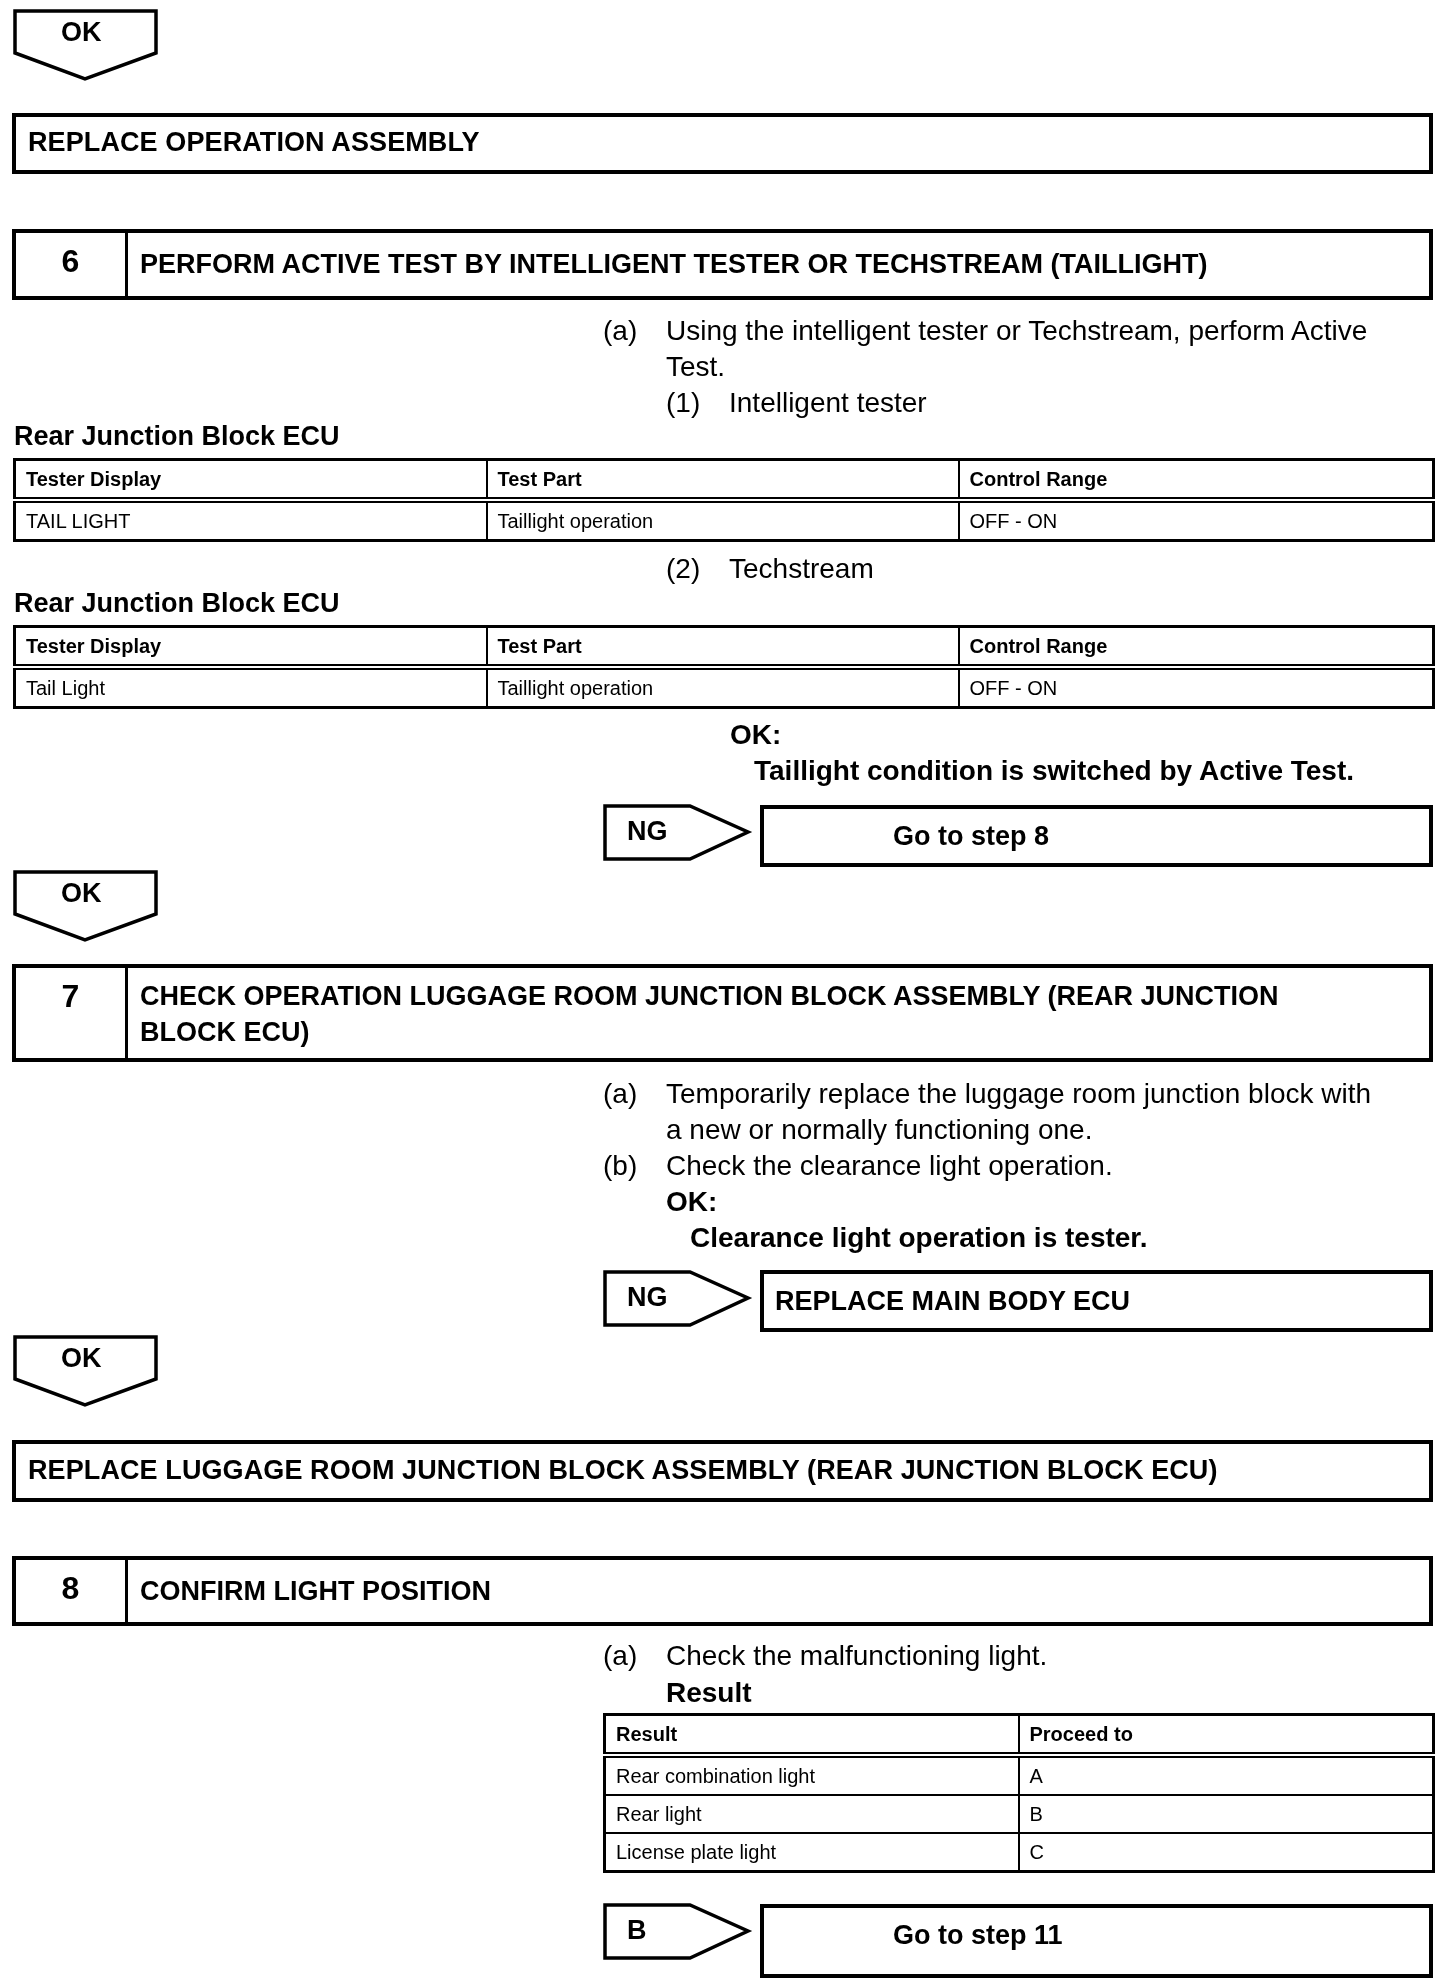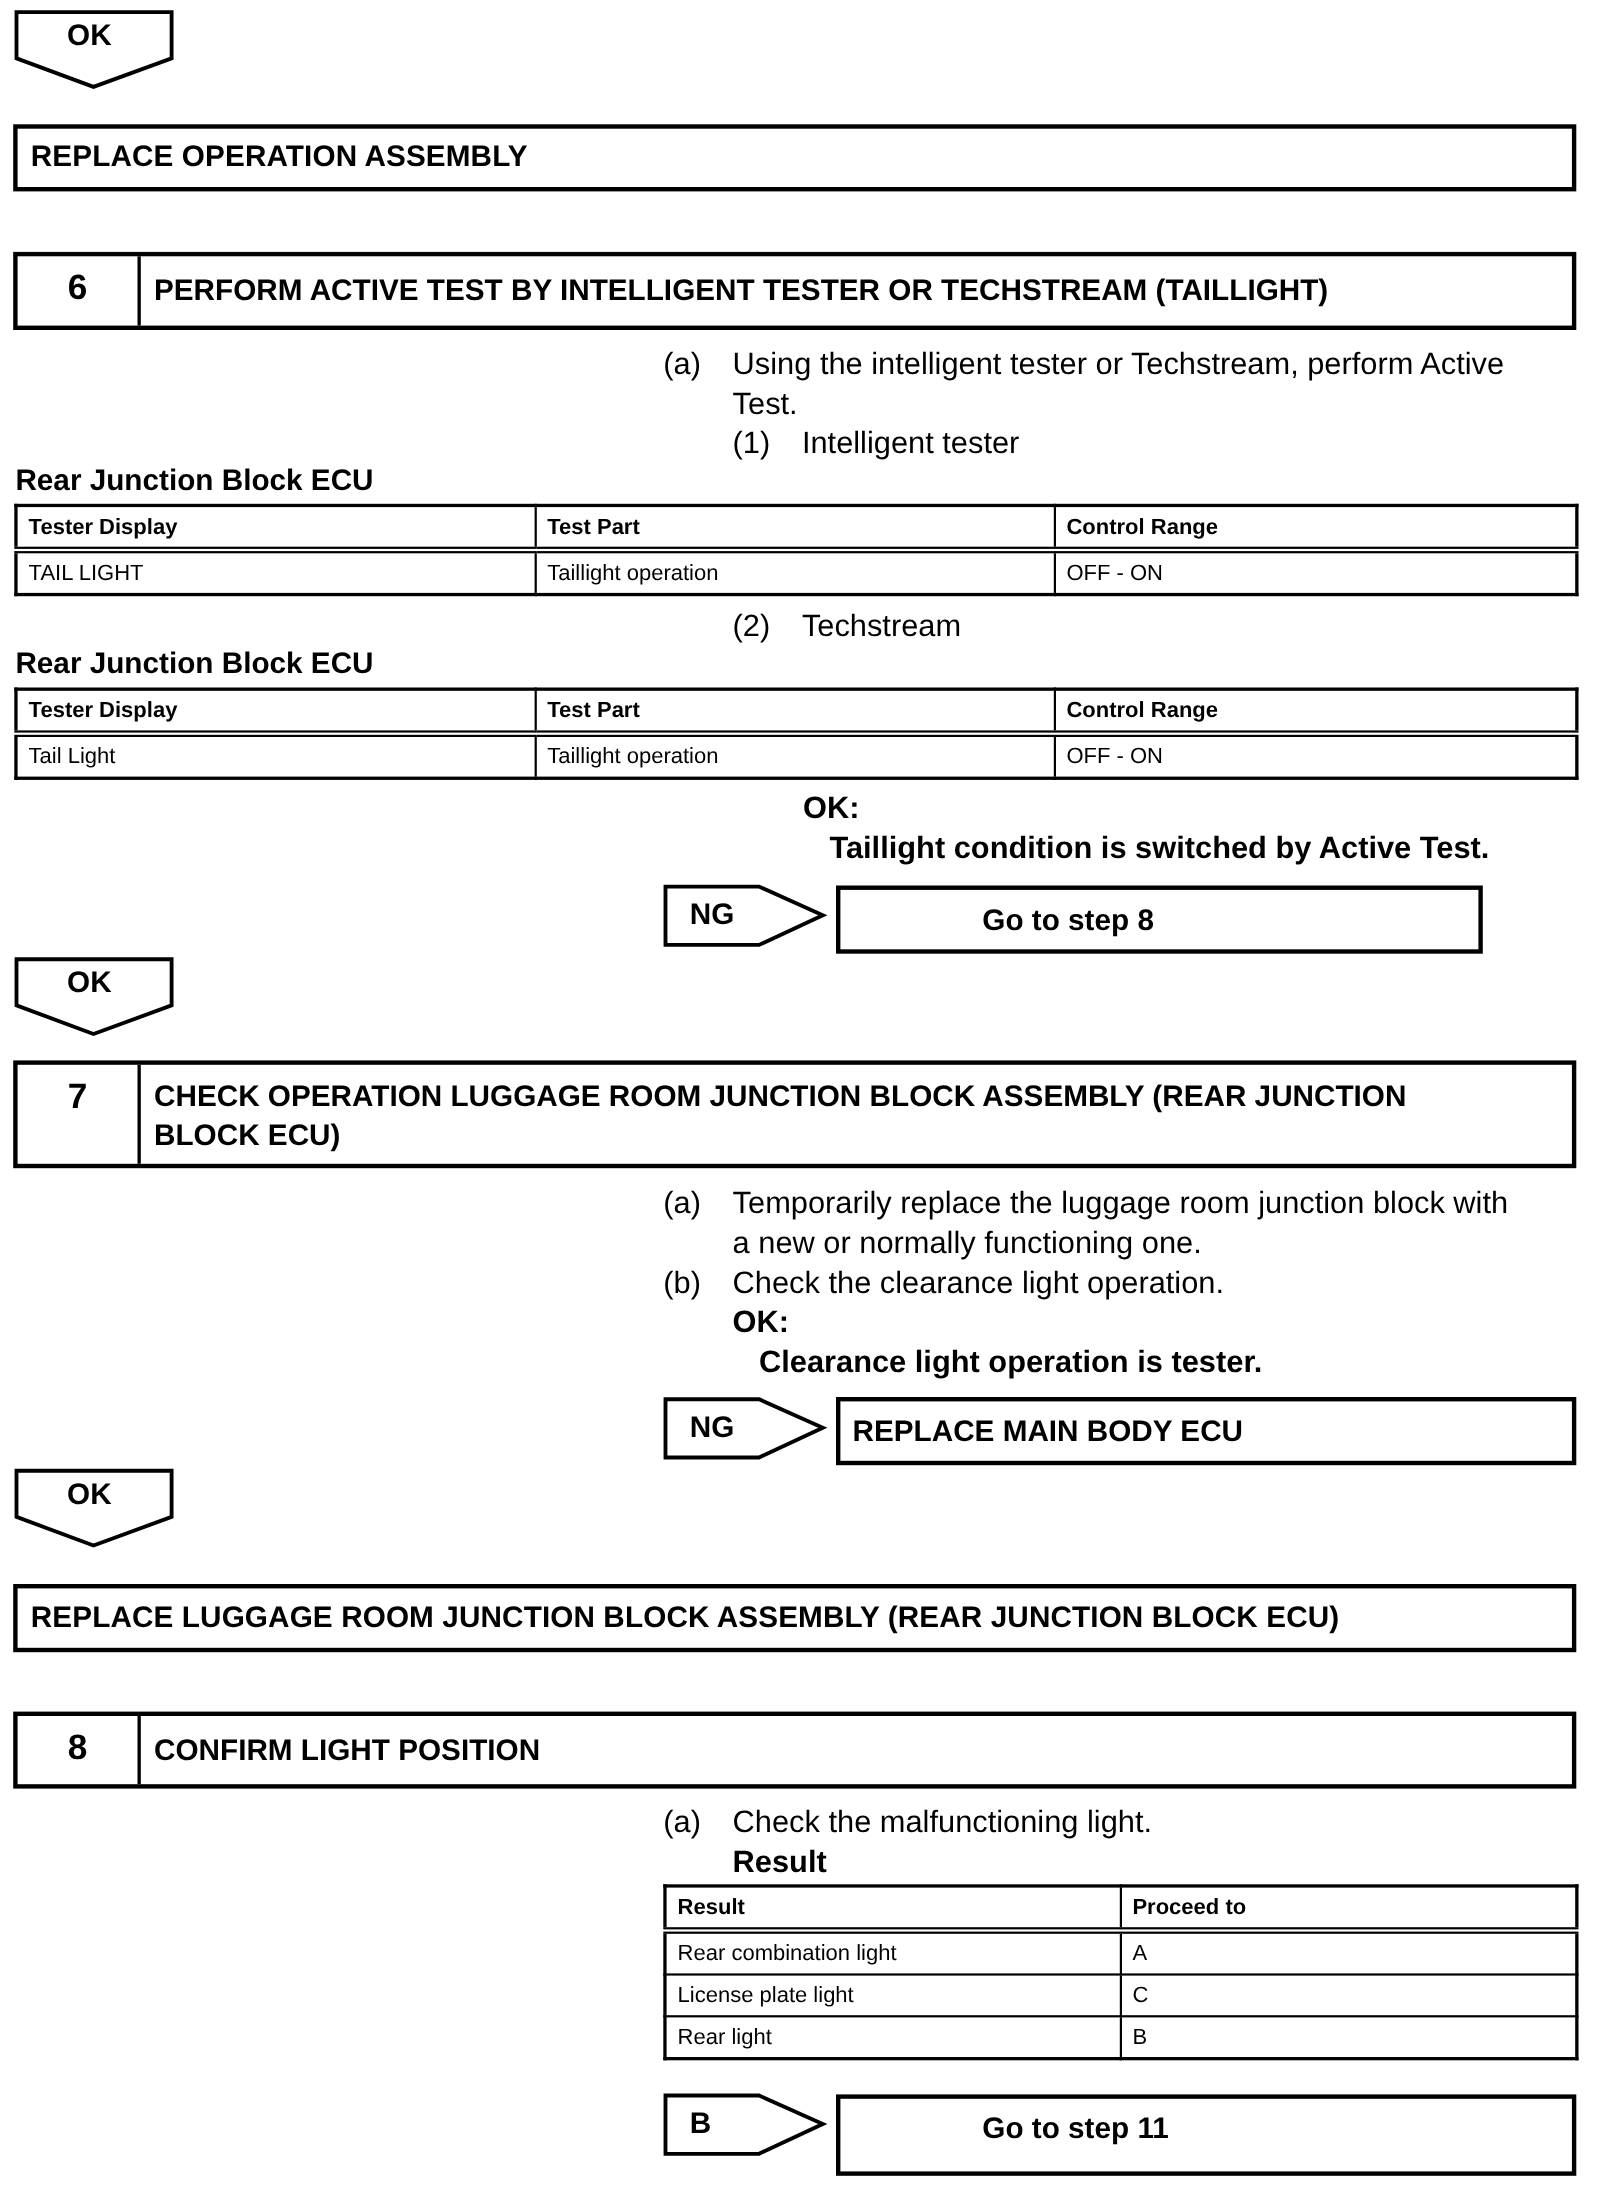--- a/index.html
+++ b/index.html
@@ -95,21 +95,21 @@
 
 <div class="para bold" style="left:730px; top:717px;">OK:</div>
 <div class="para bold" style="left:754px; top:753px;">Taillight condition is switched by Active Test.</div>
 
 <div class="tag" style="left:603px; top:804px; width:150px; height:58px;">
   <svg width="150" height="58">
     <polygon points="2,2 87,2 145,28 87,55 2,55" fill="#fff" stroke="#000" stroke-width="3.5"></polygon>
   </svg>
   <span class="tag-label" style="left:24px; top:12px;">NG</span>
 </div>
-<div class="box" style="left:760px; top:805px; width:588px; height:62px;">
+<div class="box" style="left:760px; top:805px; width:673px; height:62px;">
   <span class="go-text" style="left:129px; top:12px;">Go to step 8</span>
 </div>
 
 <div class="tag" style="left:13px; top:870px; width:146px; height:72px;">
   <svg width="146" height="72">
     <polygon points="2,2 143,2 143,44 72,70 2,44" fill="#fff" stroke="#000" stroke-width="3.5"></polygon>
   </svg>
   <span class="tag-label" style="left:48px; top:8px;">OK</span>
 </div>
 
@@ -165,26 +165,26 @@
   <tbody>
       <tr>
     <th>Result</th>
     <th>Proceed to</th>
   </tr>
   <tr>
     <td>Rear combination light</td>
     <td>A</td>
   </tr>
   <tr>
+    <td>Rear light</td>
+    <td>B</td>
+  </tr>
+  <tr>
     <td>License plate light</td>
     <td>C</td>
-  </tr>
-  <tr>
-    <td>Rear light</td>
-    <td>B</td>
   </tr>
 </tbody>
   </table>
 
 <div class="tag" style="left:603px; top:1903px; width:150px; height:58px;">
   <svg width="150" height="58">
     <polygon points="2,2 87,2 145,28 87,55 2,55" fill="#fff" stroke="#000" stroke-width="3.5"></polygon>
   </svg>
   <span class="tag-label" style="left:24px; top:12px;">B</span>
 </div>

